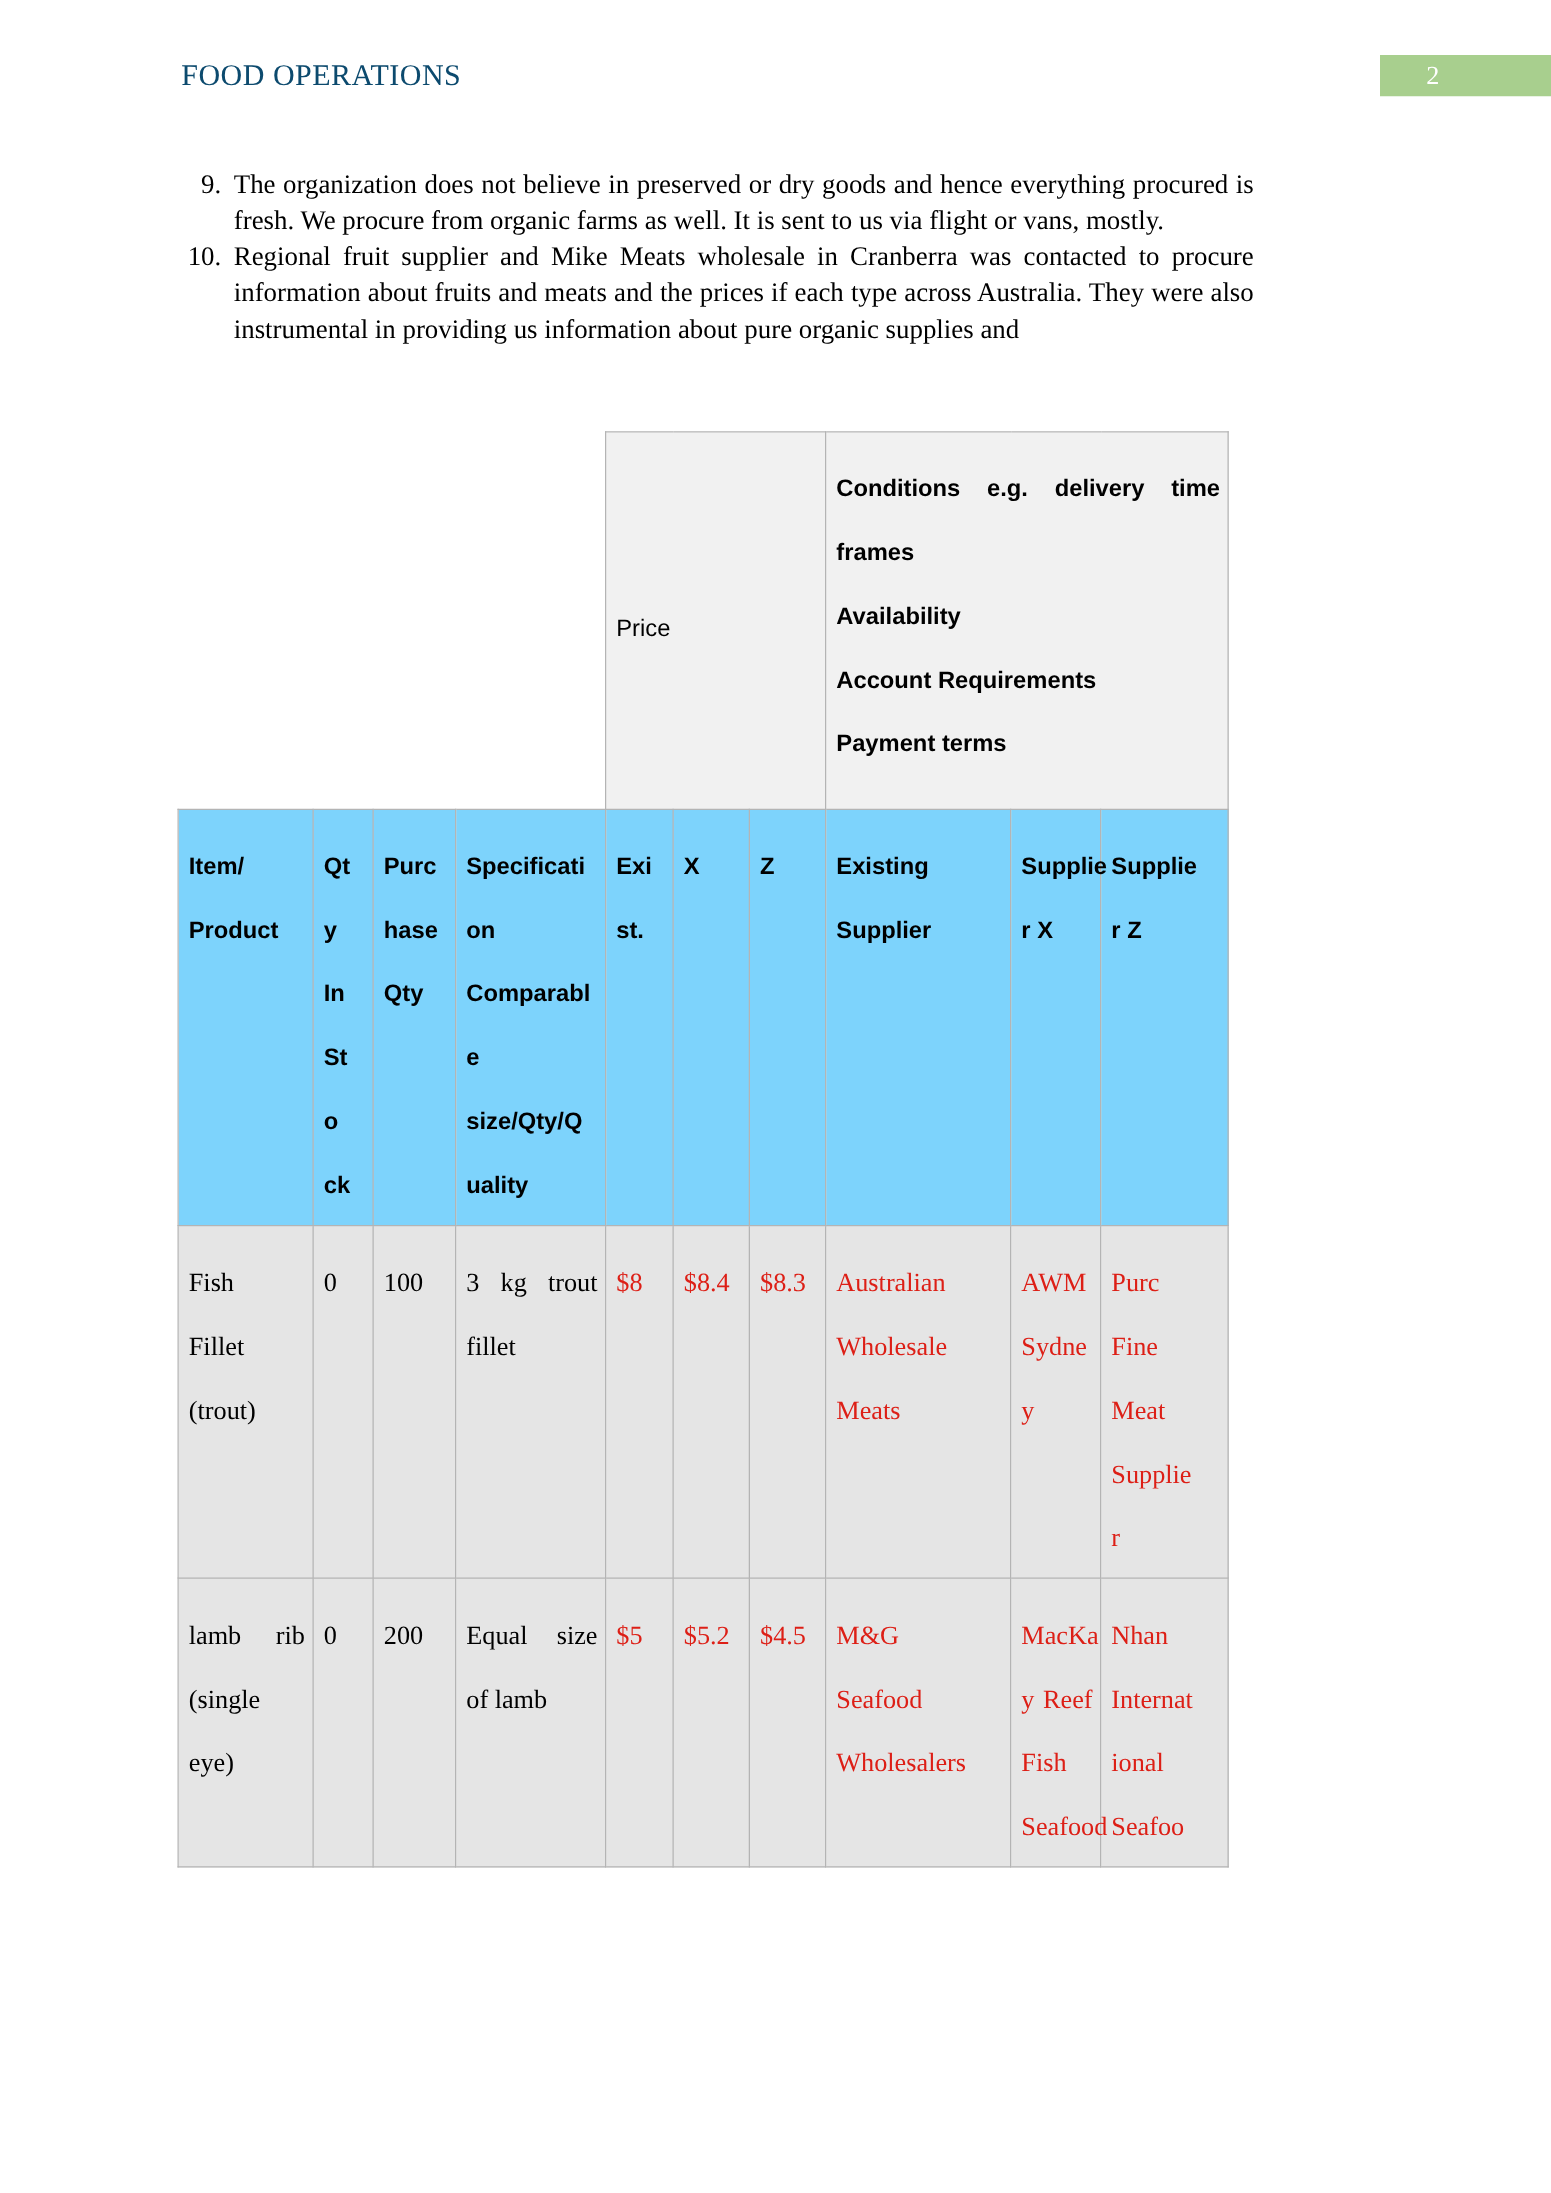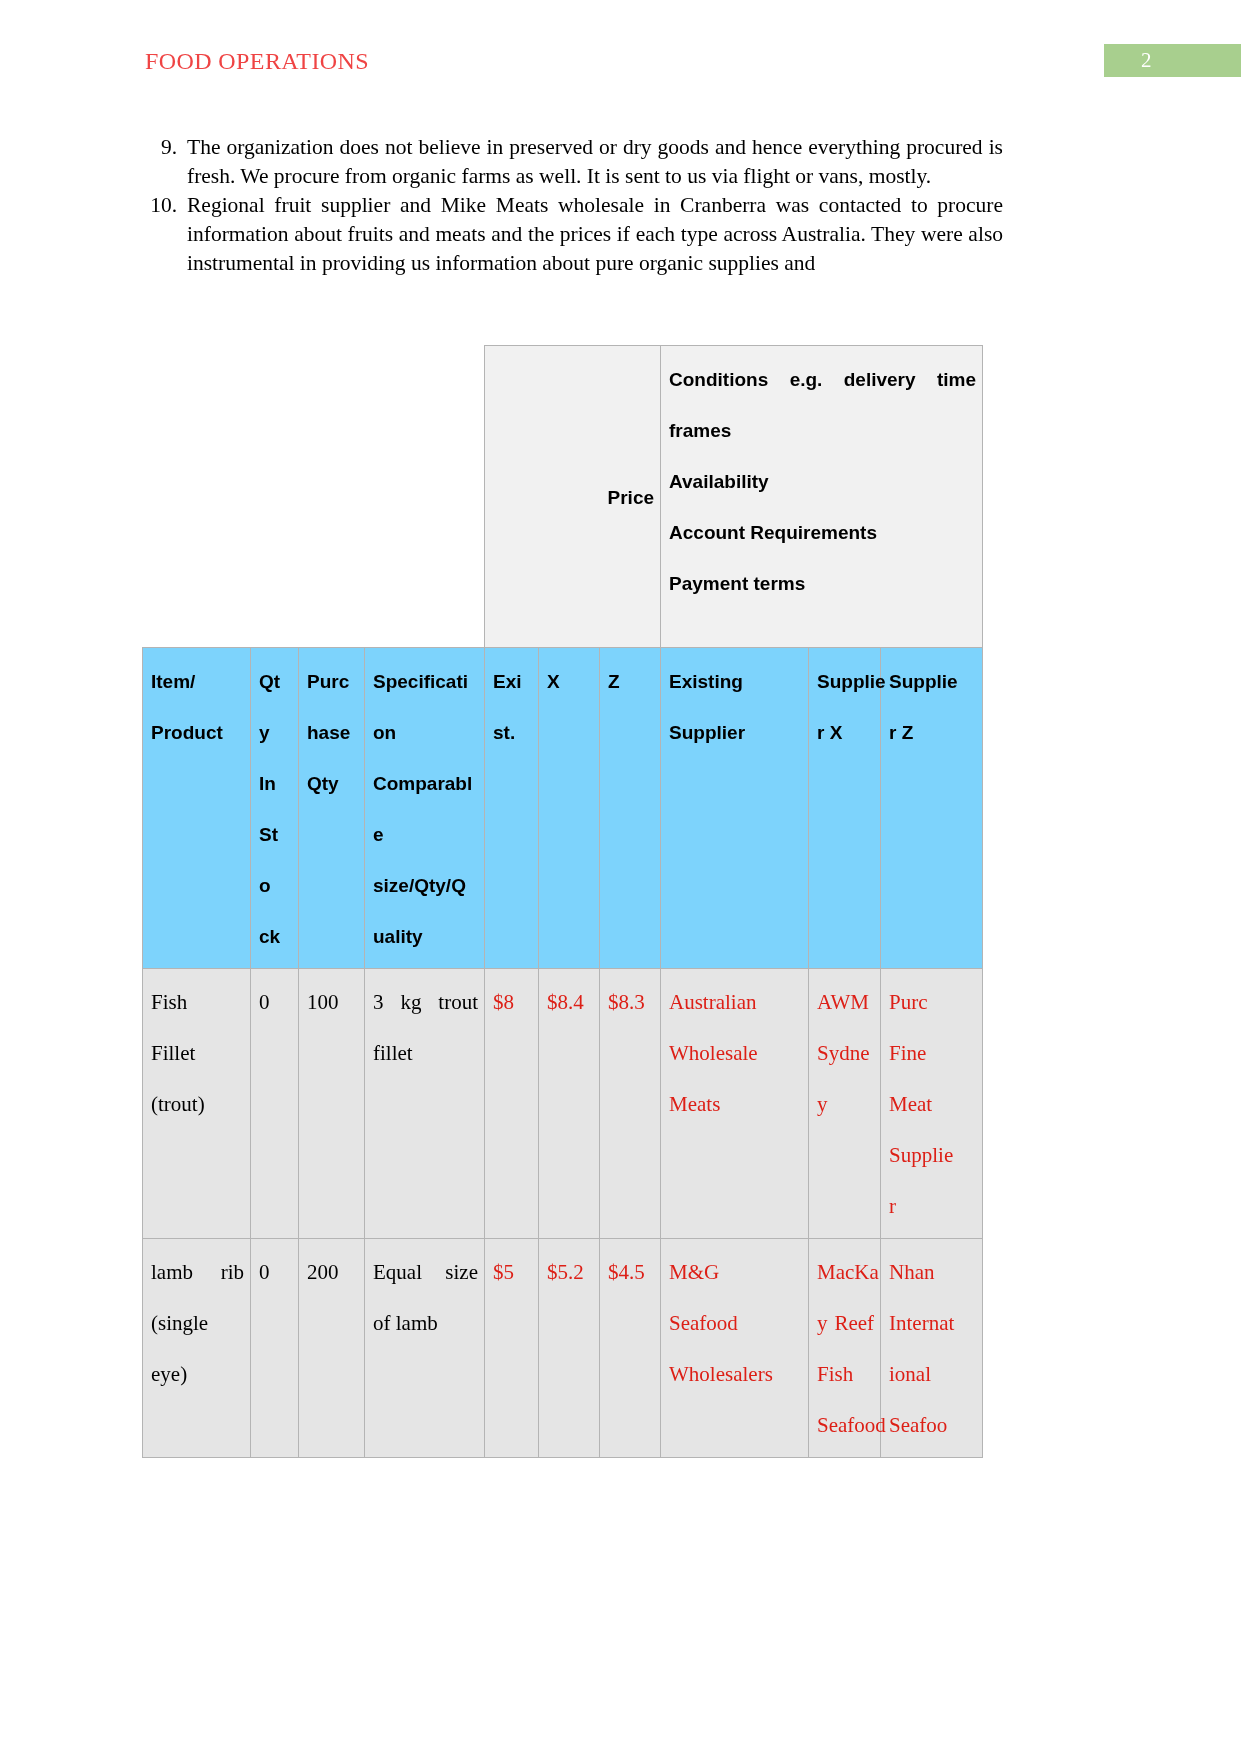--- a/index.html
+++ b/index.html
@@ -24,21 +24,21 @@
     width: 1241px;
     height: 40px;
   }
   .doc-title {
     position: absolute;
     left: 145px;
     top: 0px;
     font-family: "Liberation Serif", serif;
     font-size: 24px;
     letter-spacing: 0.4px;
-    color: #ef4444;
+    color: #0c4a6e;
     white-space: nowrap;
   }
   .page-badge {
     position: absolute;
     right: 0px;
     top: -4px;
     width: 137px;
     height: 33px;
     background: #a8cf8e;
     color: #ffffff;
@@ -89,36 +89,36 @@
     width: 840px;
   }
   table.cmp {
     border-collapse: collapse;
     table-layout: fixed;
     width: 840px;
   }
   table.cmp td {
     border: 1px solid #b4b4b4;
     vertical-align: top;
-    padding: 8px 6px 6px 8px;
+    padding: 20px 6px 6px 8px;
     box-sizing: border-box;
   }
   .hdr-band td {
     background: #f1f1f1;
   }
   .spacer-cell {
     border: none !important;
     background: transparent !important;
   }
   .price-cell {
     background: #f1f1f1;
-    text-align: right;
+    text-align: left;
     vertical-align: middle !important;
     font-family: "Liberation Sans", sans-serif;
-    font-weight: bold;
+    font-weight: normal;
     font-size: 19px;
   }
   .cond-cell {
     background: #f1f1f1;
     font-family: "Liberation Sans", sans-serif;
     font-weight: bold;
     font-size: 19px;
     line-height: 51px;
     vertical-align: top !important;
   }

